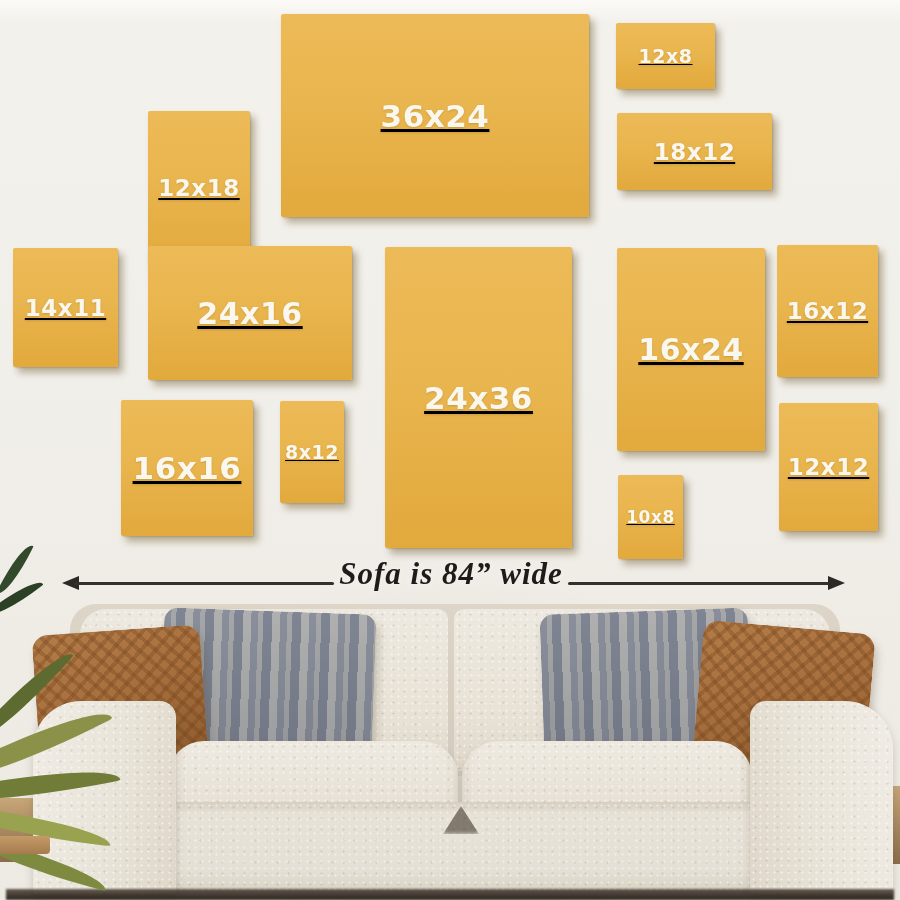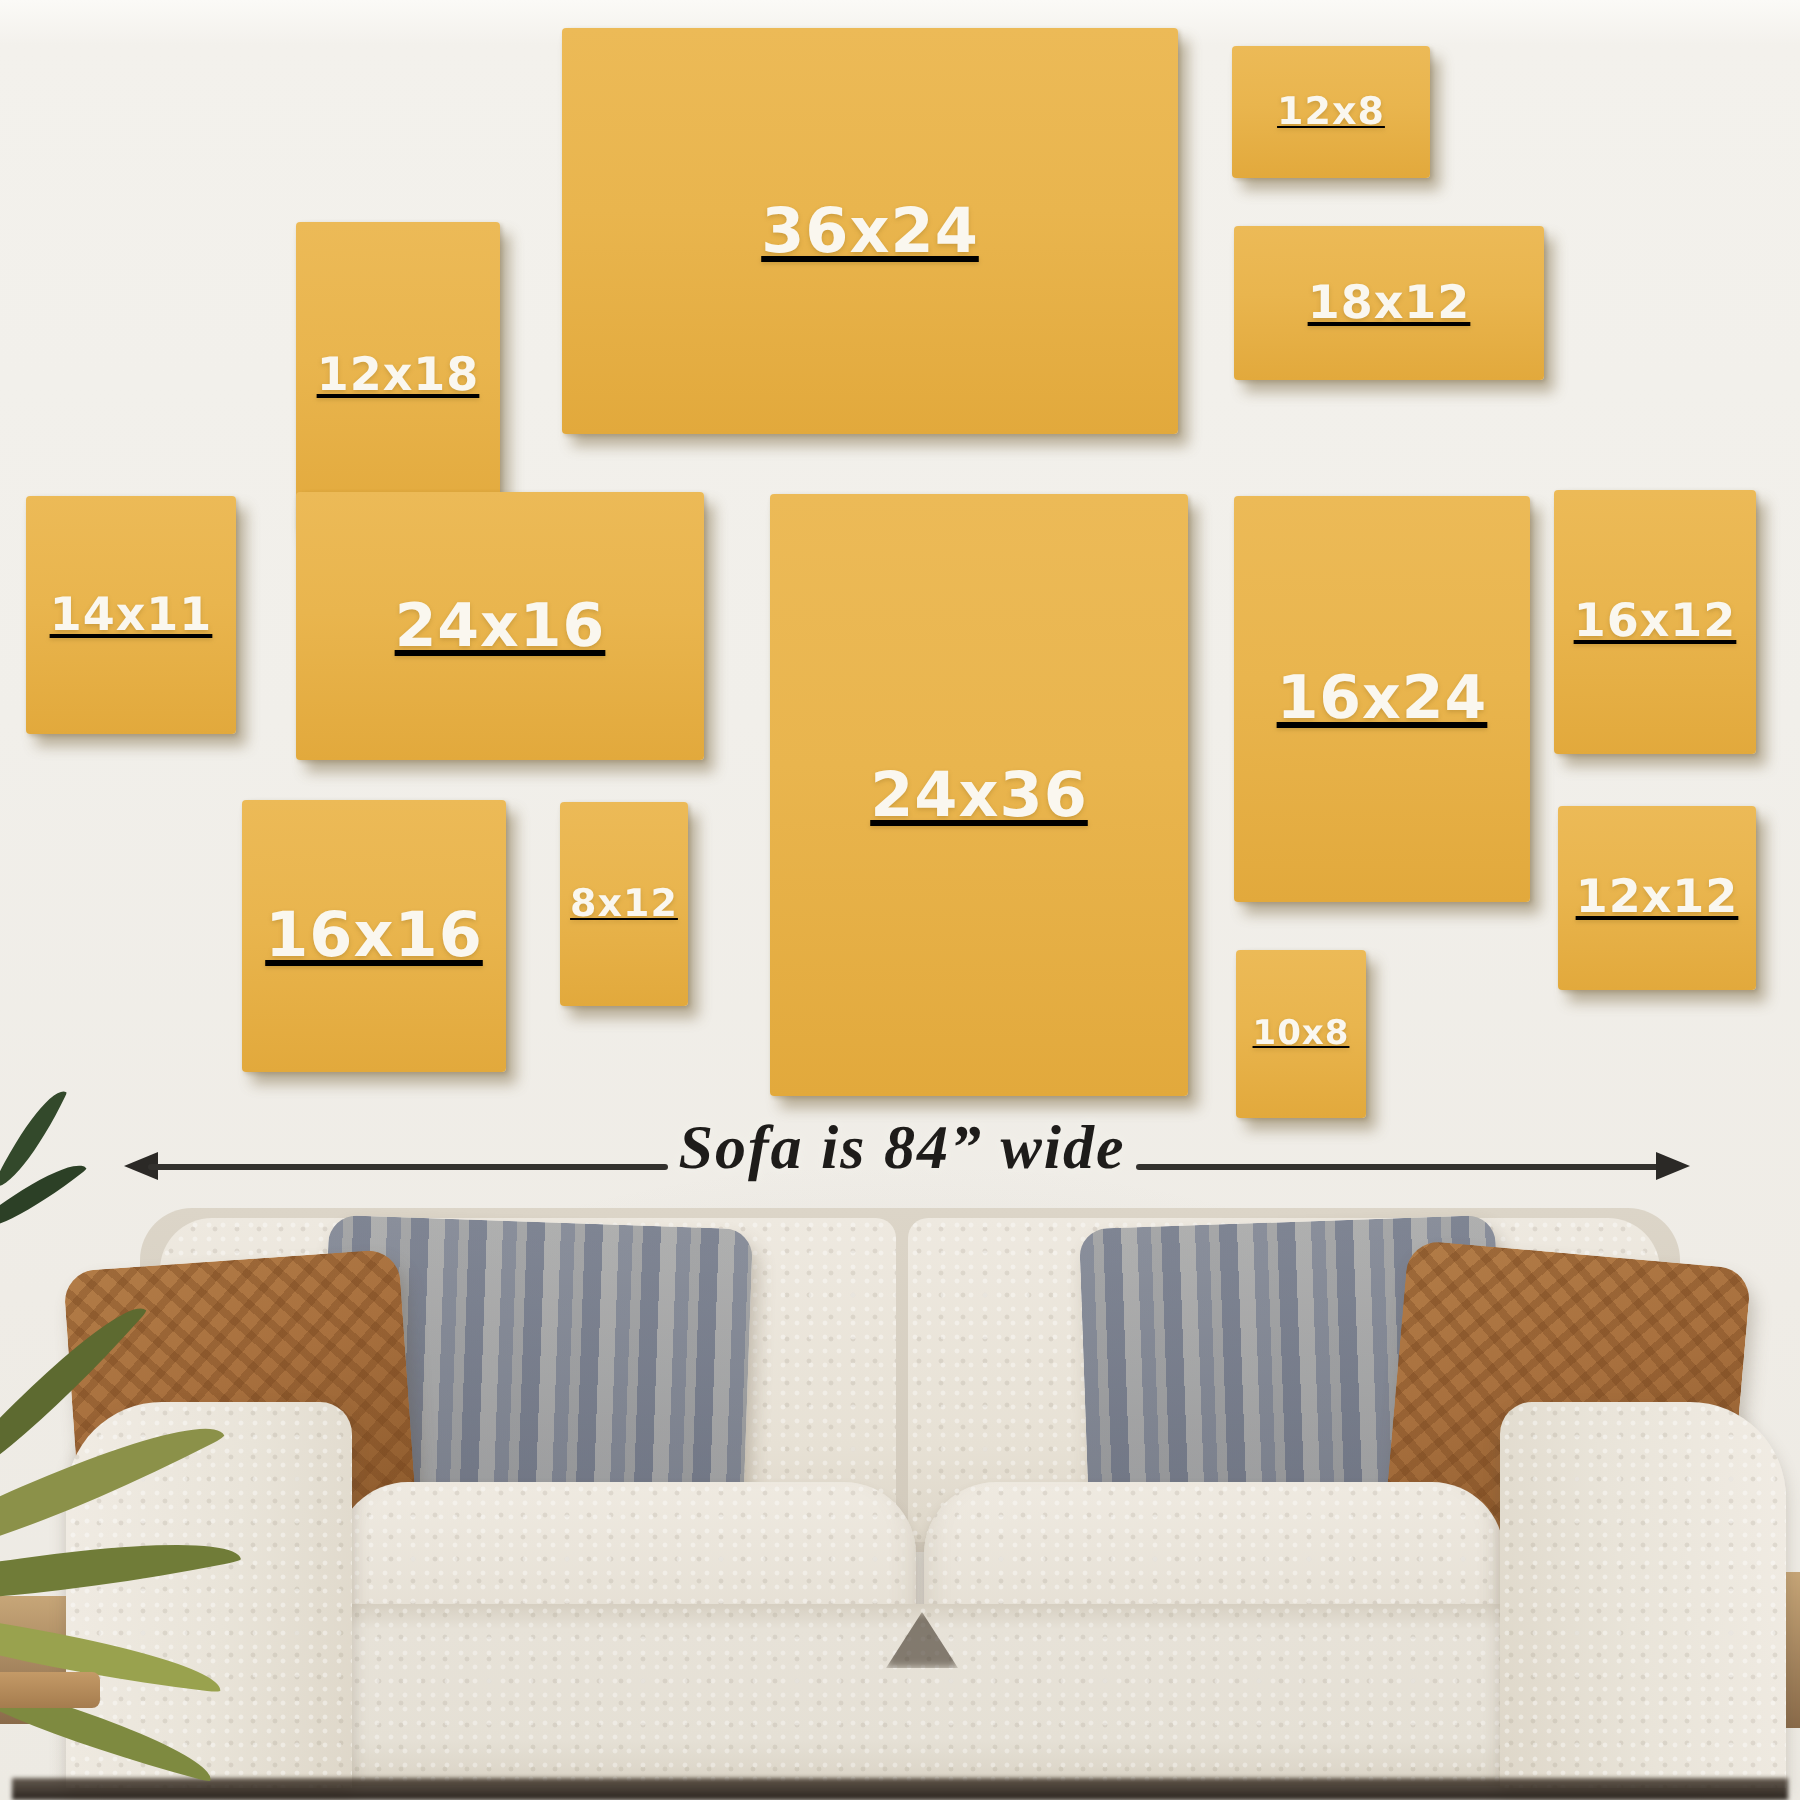--- a/index.html
+++ b/index.html
@@ -129,36 +129,36 @@
       </div>
       <div class="frame" style="left: 617px; top: 113px; width: 155px; height: 77px; font-size: 23px;">
         <span>18x12</span>
       </div>
       <div class="frame" style="left: 13px; top: 248px; width: 105px; height: 119px; font-size: 23px;">
         <span>14x11</span>
       </div>
       <div class="frame" style="left: 148px; top: 246px; width: 204px; height: 134px; font-size: 30px;">
         <span>24x16</span>
       </div>
-      <div class="frame" style="left: 385px; top: 247px; width: 209px; height: 301px; font-size: 31px;">
+      <div class="frame" style="left: 385px; top: 247px; width: 187px; height: 301px; font-size: 31px;">
         <span>24x36</span>
       </div>
       <div class="frame" style="left: 617px; top: 248px; width: 148px; height: 203px; font-size: 30px;">
         <span>16x24</span>
       </div>
       <div class="frame" style="left: 777px; top: 245px; width: 101px; height: 132px; font-size: 23px;">
         <span>16x12</span>
       </div>
       <div class="frame" style="left: 121px; top: 400px; width: 132px; height: 136px; font-size: 31px;">
         <span>16x16</span>
       </div>
       <div class="frame" style="left: 280px; top: 401px; width: 64px; height: 102px; font-size: 19px;">
         <span>8x12</span>
       </div>
-      <div class="frame" style="left: 779px; top: 403px; width: 99px; height: 92px; font-size: 23px;">
+      <div class="frame" style="left: 779px; top: 403px; width: 99px; height: 128px; font-size: 23px;">
         <span>12x12</span>
       </div>
       <div class="frame" style="left: 618px; top: 475px; width: 65px; height: 84px; font-size: 17px;">
         <span>10x8</span>
       </div>
     </div>
 
   <div>
     <div class="m-arrow left" style="left:62px;top:576px"></div>
     <div class="m-line" style="left:74px;top:582px;width:260px"></div>

